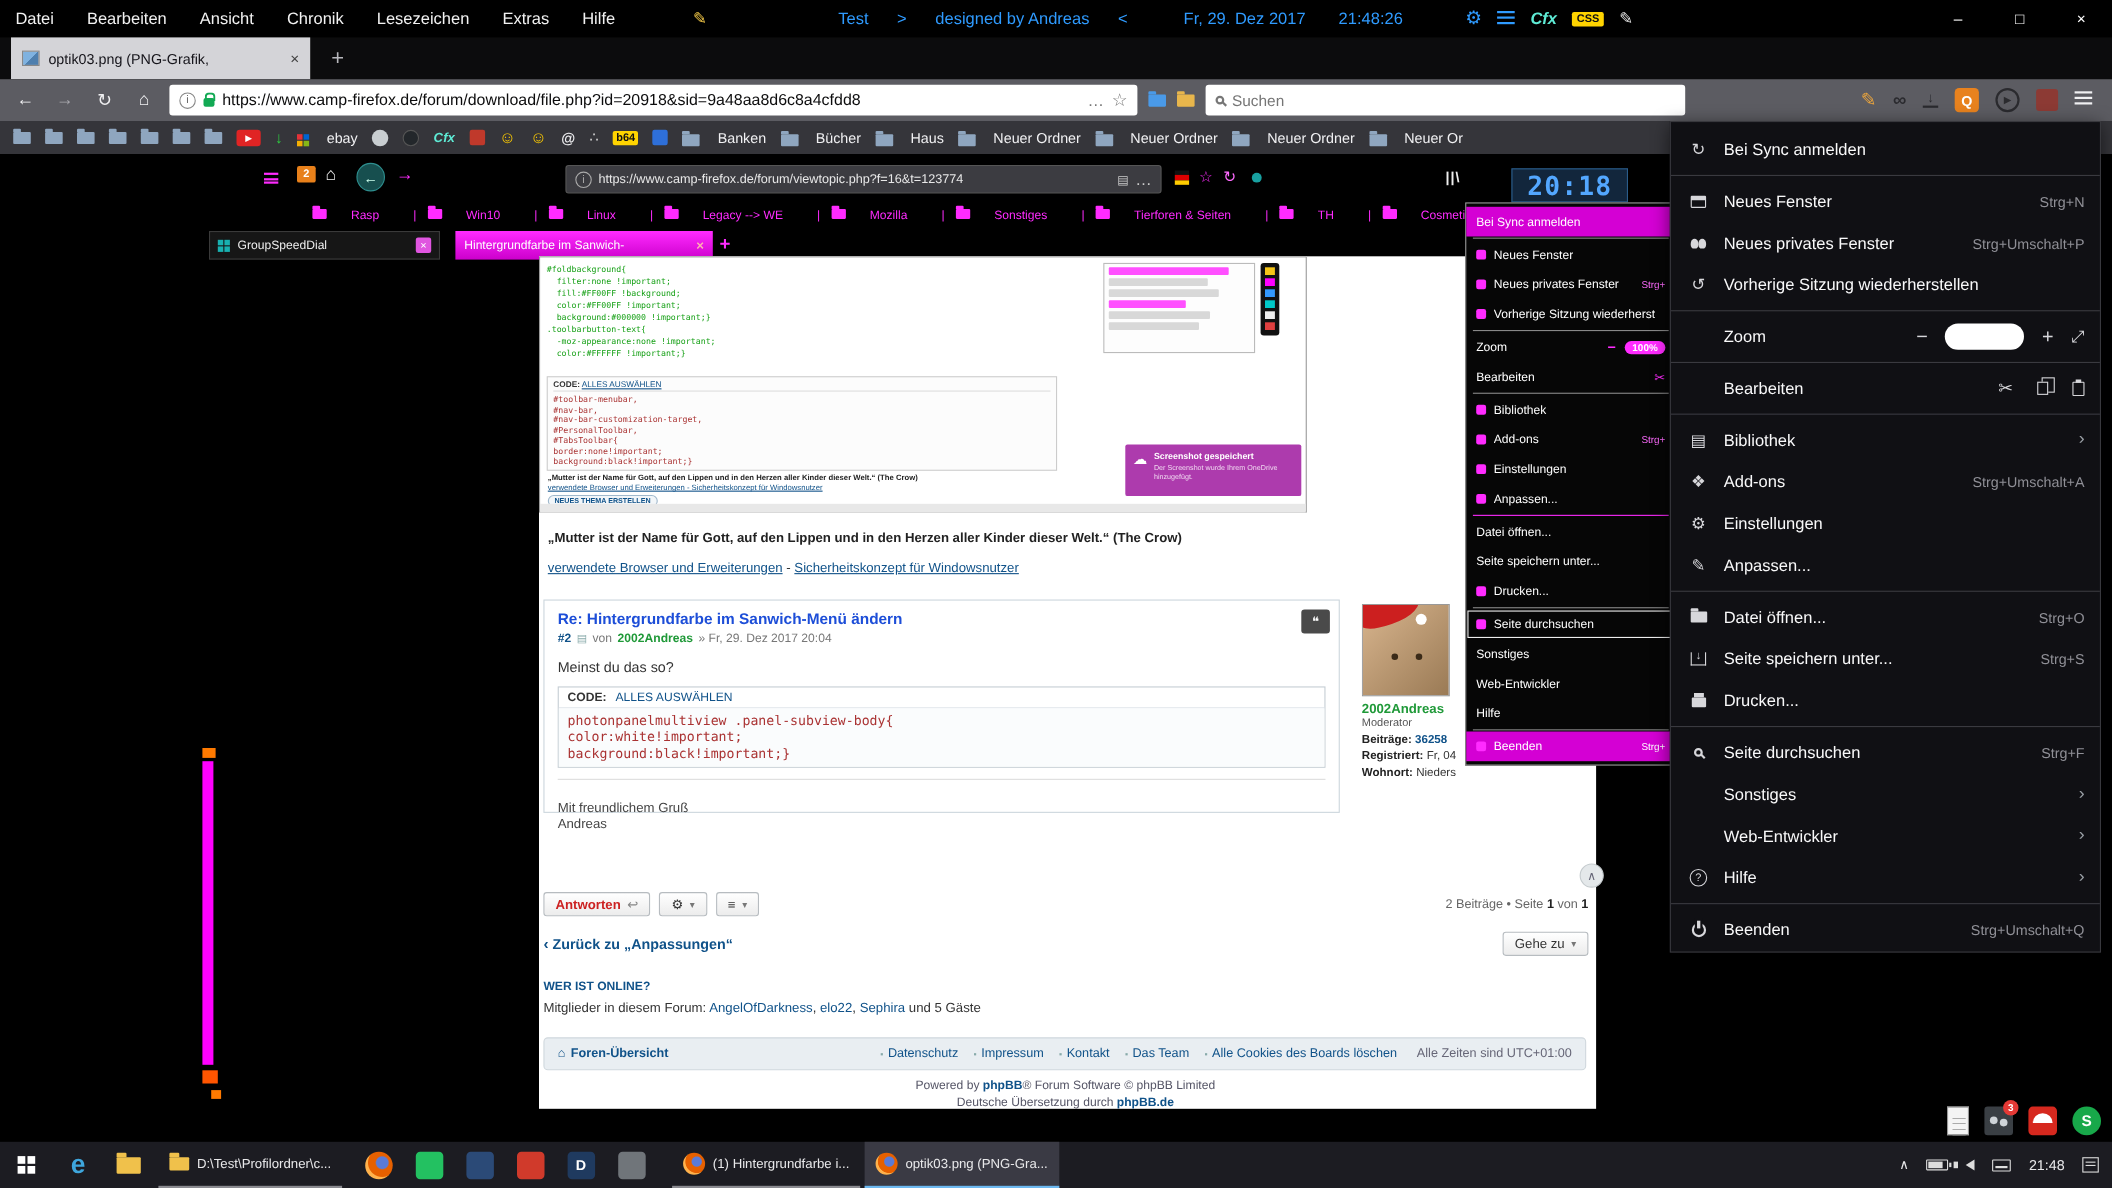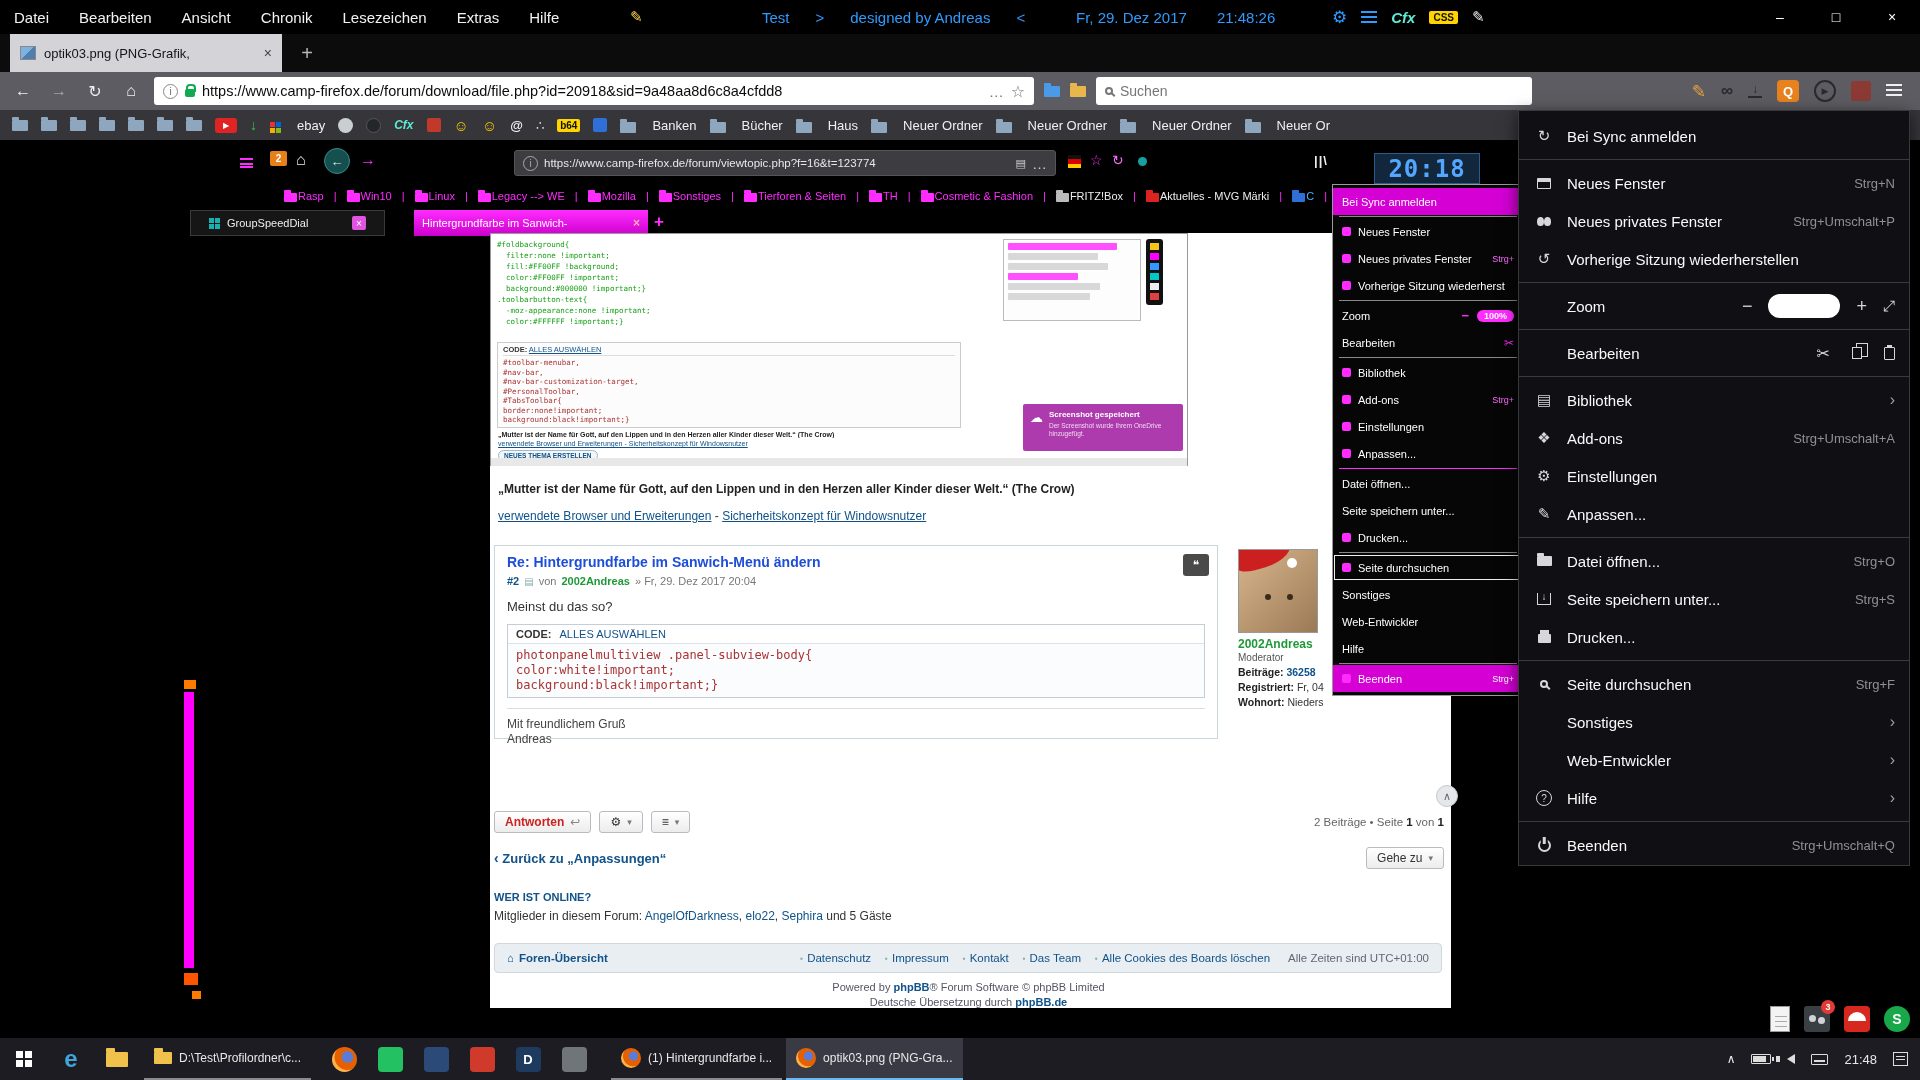--- a/index.html
+++ b/index.html
@@ -83,28 +83,28 @@
 .l1url .t{flex:1;white-space:nowrap;overflow:hidden}
 .l1reader{color:#ccc;font-size:11px}
 .l1flag{position:absolute;left:884px;top:11px;width:13px;height:13px;display:flex;flex-direction:column}
 .l1flag i{flex:1}
 .l1star{position:absolute;left:906px;top:8px;color:#ff2bff;font-size:14px}
 .l1reload{position:absolute;left:928px;top:8px;color:#ff6bff;font-size:14px}
 .l1dot{position:absolute;left:954px;top:13px;width:9px;height:9px;border-radius:50%;background:#18a0a0}
 .l1bars{position:absolute;left:1130px;top:9px;color:#eee;font-weight:bold;font-size:13px;letter-spacing:1px}
 .l1clock{position:absolute;left:1374px;top:13px;width:106px;height:31px;background:#12263c;border:1px solid #2a5c8a;color:#53a7ff;font-family:"DejaVu Sans Mono",monospace;font-weight:bold;font-size:24px;display:flex;align-items:center;justify-content:center;letter-spacing:1px}
 .l1bm{position:absolute;left:184px;top:44px;width:1340px;height:24px;display:flex;align-items:center;gap:10px;padding-left:100px;overflow:hidden;white-space:nowrap}
-.l1bm-item{display:flex;align-items:flex-end;gap:1px;font-size:11px;flex:none}
+.l1bm-item{display:flex;align-items:flex-start;gap:22px;font-size:11px;flex:none}
 .l1bm-item::after{content:"|";color:#ff2bff;margin-left:9px}
 .bm-pink{color:#ff2bff}.bm-pink .fold{background:#ff2bff;width:13px;height:9px}
 .bm-white{color:#eee}.bm-white .fold{background:#bbb;width:13px;height:9px}
 .bm-red{color:#eee}.bm-red .fold{background:#d22;width:13px;height:9px}
 .bm-blue{color:#4ab0ff}.bm-blue .fold{background:#2e6fd8;width:13px;height:9px}
 .l1tabs{position:absolute;left:184px;top:69px;width:1340px;height:28px}
-.l1tab{position:absolute;left:6px;top:1px;width:195px;height:26px;background:#161616;border:1px solid #3a3a3a;display:flex;align-items:center;gap:7px;padding:0 18px;color:#eee;font-size:11px}
+.l1tab{position:absolute;left:6px;top:1px;width:210px;height:26px;background:#161616;border:1px solid #3a3a3a;display:flex;align-items:center;gap:7px;padding:0 7px;color:#eee;font-size:11px}
 .gsd{display:inline-grid;grid-template-columns:5px 5px;grid-template-rows:5px 5px;gap:1px;flex:none}
 .gsd i{background:#18b0b0}
 .l1close{margin-left:auto;width:14px;height:14px;background:#e055e0;color:#fff;font-size:10px;display:flex;align-items:center;justify-content:center;border-radius:2px}
 .l1tab2{position:absolute;left:230px;top:1px;width:234px;height:26px;background:linear-gradient(#ff2bff,#cc00cc);display:flex;align-items:center;gap:7px;padding:0 8px;color:#fff;font-size:11px}
 .l1close2{margin-left:auto;color:#ffb0b0;font-weight:bold;font-size:12px}
 .l1plus{position:absolute;left:470px;top:3px;color:#ff2bff;font-size:17px;font-weight:bold}
 
 
 .forum{position:absolute;left:490px;top:93px;width:961px;height:775px;background:#fff;color:#333}
 .shot2{position:absolute;left:0;top:0;width:698px;height:233px;background:#fff;border:1px solid #999}
@@ -138,21 +138,21 @@
 .p2num{color:#105289;font-weight:bold}
 .p2pg{color:#8aa;font-size:10px}
 .p2auth{color:#1f9938;font-weight:bold}
 .p2body{margin-top:12px;font-size:13px;color:#333}
 .codebox{margin-top:10px;border:1px solid #c5ced4;background:#fff}
 .cbhead{font-size:11px;padding:3px 8px;border-bottom:1px solid #dde3e8}
 .cbhead b{color:#333}
 .cbsel{color:#105289;margin-left:5px}
 .cbbody{padding:4px 8px;background:#fafcfd}
 .cbline{font-family:"DejaVu Sans Mono",monospace;font-size:12px;line-height:15px;color:#a33}
-.p2sig{margin-top:10px;border-top:1px solid #ddd;padding-top:8px;font-size:12px;color:#444;line-height:15px}
+.p2sig{margin-top:10px;border-top:1px solid #ddd;padding-top:18px;font-size:12px;color:#444;line-height:15px}
 .sigrow{display:flex;gap:26px;margin-top:2px}
 .siglink{color:#884400;text-decoration:underline;font-size:12px}
 .profile{position:absolute;left:748px;top:316px;width:98px;overflow:hidden;white-space:nowrap}
 .avatar{width:80px;height:84px;background:linear-gradient(135deg,#d8b58e,#9a7a55);border:1px solid #999;position:relative;overflow:hidden}
 .hat{position:absolute;left:-6px;top:-8px;width:58px;height:26px;background:#cc1f1f;border-radius:0 0 60% 30%;transform:rotate(-14deg)}
 .pom{position:absolute;left:48px;top:8px;width:10px;height:10px;border-radius:50%;background:#fff}
 .eye{position:absolute;top:44px;width:6px;height:6px;border-radius:50%;background:#3a2a18}
 .pname{margin-top:4px;font-size:12px;font-weight:bold;color:#1f9938}
 .prank{font-size:10px;color:#555;margin-top:1px}
 .prow{font-size:10.5px;color:#333;margin-top:3px}

